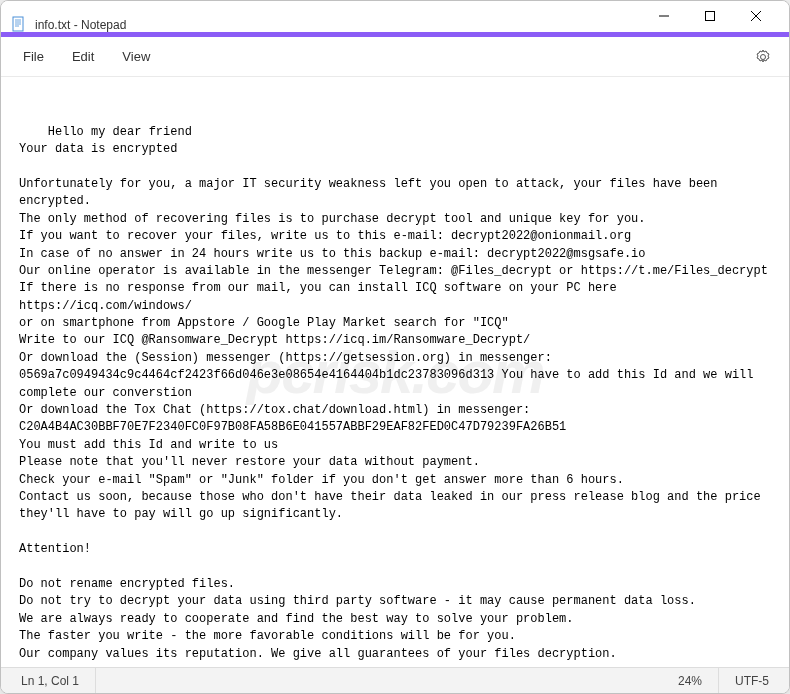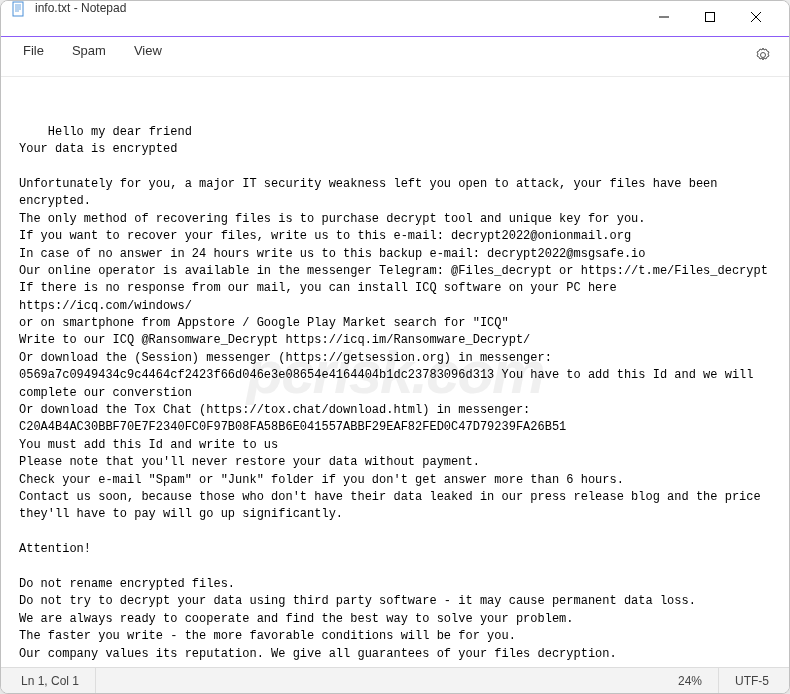--- a/index.html
+++ b/index.html
@@ -17,24 +17,24 @@
       border: 1px solid #c0c0c0;
       border-radius: 8px;
       display: flex;
       flex-direction: column;
       overflow: hidden;
       box-shadow: 0 2px 10px rgba(0,0,0,0.1);
     }
     .titlebar {
       height: 36px;
       display: flex;
-      align-items: flex-start;
+      align-items: flex-end;
       padding: 0 10px;
       background: #ffffff;
-      border-bottom: 1px solid #8b5cf6;
+      border-bottom: 5px solid #8b5cf6;
     }
     .titlebar-icon {
       width: 16px;
       height: 16px;
       margin-right: 8px;
       display: flex;
       align-items: center;
       justify-content: center;
     }
     .titlebar-title {
@@ -50,20 +50,21 @@
       width: 46px;
       height: 32px;
       display: flex;
       align-items: center;
       justify-content: center;
       cursor: pointer;
     }
     .menubar {
       height: 40px;
       display: flex;
+      align-items: center;
       padding: 0 8px;
       background: #ffffff;
       border-bottom: 1px solid #eaeaea;
     }
     .menu-item {
       padding: 6px 14px;
       font-size: 13px;
       color: #333;
       cursor: pointer;
       border-radius: 4px;
@@ -154,21 +155,21 @@
         <svg width="10" height="10" viewBox="0 0 10 10">
             <line x1="0" y1="0" x2="10" y2="10" stroke="#000" stroke-width="1"></line>
             <line x1="10" y1="0" x2="0" y2="10" stroke="#000" stroke-width="1"></line>
           </svg>
       </div>
     </div>
   </div>
 
   <div class="menubar">
     <div class="menu-item">File</div>
-    <div class="menu-item">Spam</div>
+    <div class="menu-item">Edit</div>
     <div class="menu-item">View</div>
     <div class="menu-spacer"></div>
     <div class="gear-btn">
       <svg width="16" height="16" viewBox="0 0 16 16">
         <path d="M8 10.5a2.5 2.5 0 100-5 2.5 2.5 0 000 5z" fill="none" stroke="#555" stroke-width="1"></path>
         <path d="M8 1l1 2 2-1 1 2 2 1-1 2 1 2-2 1-1 2-2-1-1 2-1-2-2 1-1-2-2-1 1-2-1-2 2-1 1-2 2 1z" fill="none" stroke="#555" stroke-width="1"></path>
       </svg>
     </div>
   </div>
 

